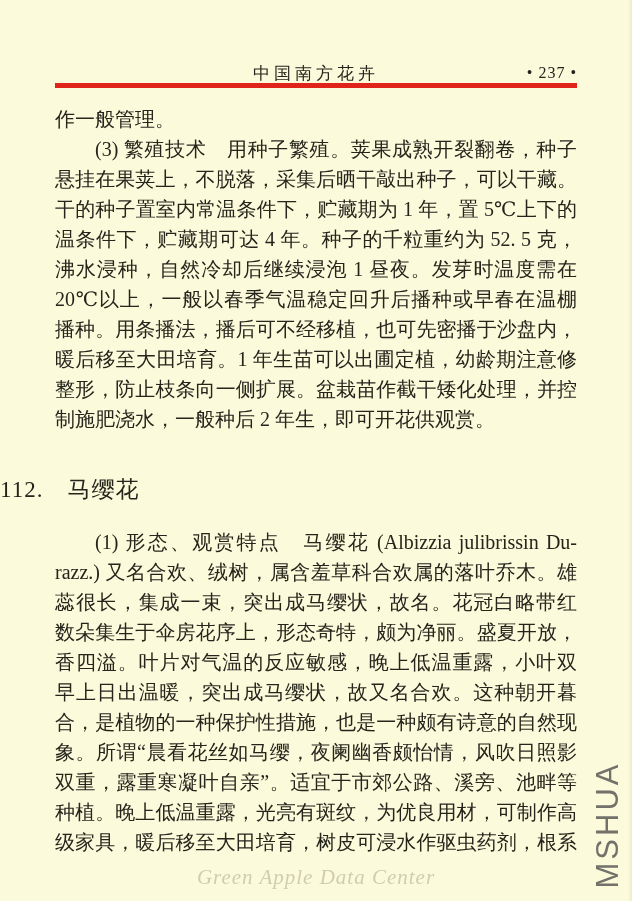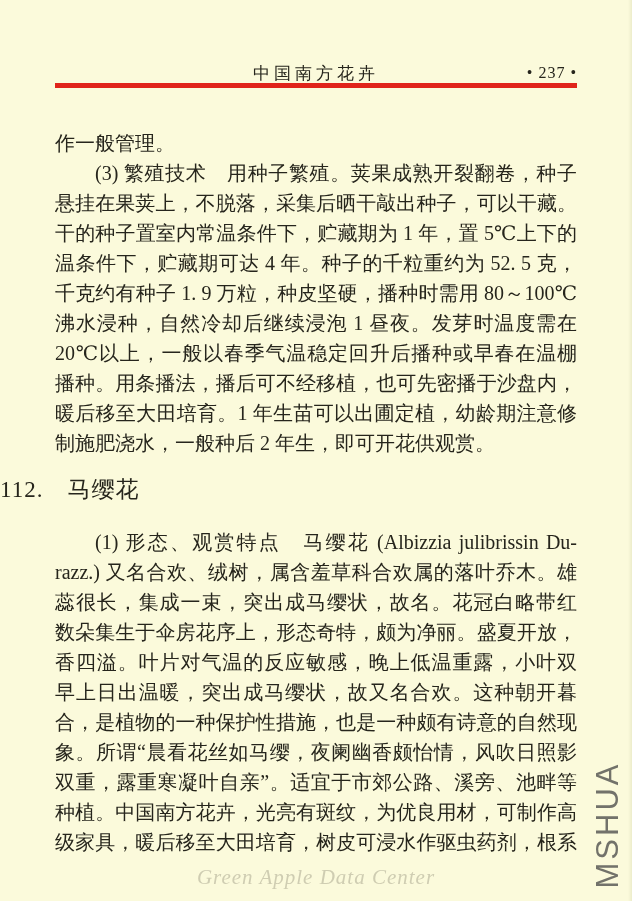--- a/index.html
+++ b/index.html
@@ -13,21 +13,21 @@
   html,body{margin:0;padding:0;}
   body{width:632px;height:901px;background:var(--bg);font-family:"Liberation Serif","DejaVu Serif",serif;}
   .page{position:relative;width:632px;height:901px;background:var(--bg);overflow:hidden;}
 
   .header-title{position:absolute;top:62px;left:0;width:100%;text-align:center;
     font-size:17px;letter-spacing:4px;color:var(--ink);}
   .page-number{position:absolute;top:64px;right:55px;font-size:16px;letter-spacing:1px;color:var(--ink);}
   .header-rule{position:absolute;top:83px;left:55px;width:522px;height:5px;background:var(--red);}
 
   .text-col{position:absolute;left:55px;width:522px;}
-  .col1{top:104px;margin-top:24px;}
+  .col1{top:104px;}
   .col2{top:527px;}
   .line{height:30px;line-height:30px;font-size:20px;color:var(--ink);
     text-align:justify;text-align-last:justify;overflow:hidden;white-space:normal;}
   .line.indent{text-indent:2em;}
   .line.no-fill{text-align-last:left;}
 
   .section-heading{position:absolute;top:474px;left:0;width:100%;
     font-size:23px;letter-spacing:1px;color:var(--ink);}
 
   .watermark{position:absolute;top:865px;left:0;width:100%;text-align:center;
@@ -59,30 +59,30 @@
       <div class="line no-fill">作一般管理。</div>
 
       <div class="line indent">(3) 繁殖技术　用种子繁殖。荚果成熟开裂翻卷，种子</div>
 
       <div class="line">悬挂在果荚上，不脱落，采集后晒干敲出种子，可以干藏。晒</div>
 
       <div class="line">干的种子置室内常温条件下，贮藏期为 1 年，置 5℃上下的低</div>
 
       <div class="line">温条件下，贮藏期可达 4 年。种子的千粒重约为 52. 5 克，每</div>
 
-      <div class="line">千克约有种子 1. 9 万粒，种皮坚硬，播种时需用 80～100℃</div>
 
       <div class="line">沸水浸种，自然冷却后继续浸泡 1 昼夜。发芽时温度需在</div>
 
       <div class="line">20℃以上，一般以春季气温稳定回升后播种或早春在温棚内</div>
 
       <div class="line">播种。用条播法，播后可不经移植，也可先密播于沙盘内，春</div>
 
       <div class="line">暖后移至大田培育。1 年生苗可以出圃定植，幼龄期注意修枝</div>
 
+      <div class="line">整形，防止枝条向一侧扩展。盆栽苗作截干矮化处理，并控</div>
 
       <div class="line no-fill">制施肥浇水，一般种后 2 年生，即可开花供观赏。</div>
     </div>
 
   <div class="section-heading">112.　马缨花</div>
 
   <div class="text-col col2">
 
       <div class="line indent">(1) 形态、观赏特点　马缨花 (Albizzia julibrissin Du-</div>
 
@@ -95,21 +95,21 @@
       <div class="line">香四溢。叶片对气温的反应敏感，晚上低温重露，小叶双合，</div>
 
       <div class="line">早上日出温暖，突出成马缨状，故又名合欢。这种朝开暮</div>
 
       <div class="line">合，是植物的一种保护性措施，也是一种颇有诗意的自然现</div>
 
       <div class="line">象。所谓“晨看花丝如马缨，夜阑幽香颇怡情，风吹日照影</div>
 
       <div class="line">双重，露重寒凝叶自亲”。适宜于市郊公路、溪旁、池畔等处</div>
 
-      <div class="line">种植。中国南方花卉，光亮有斑纹，为优良用材，可制作高</div>
+      <div class="line">种植。晚上低温重露，光亮有斑纹，为优良用材，可制作高</div>
 
       <div class="line">级家具，暖后移至大田培育，树皮可浸水作驱虫药剂，根系发</div>
     </div>
 
   <div class="watermark">Green Apple Data Center</div>
 
   <div class="side-mark">MSHUA</div>
 
   <div class="right-edge"></div>
 

